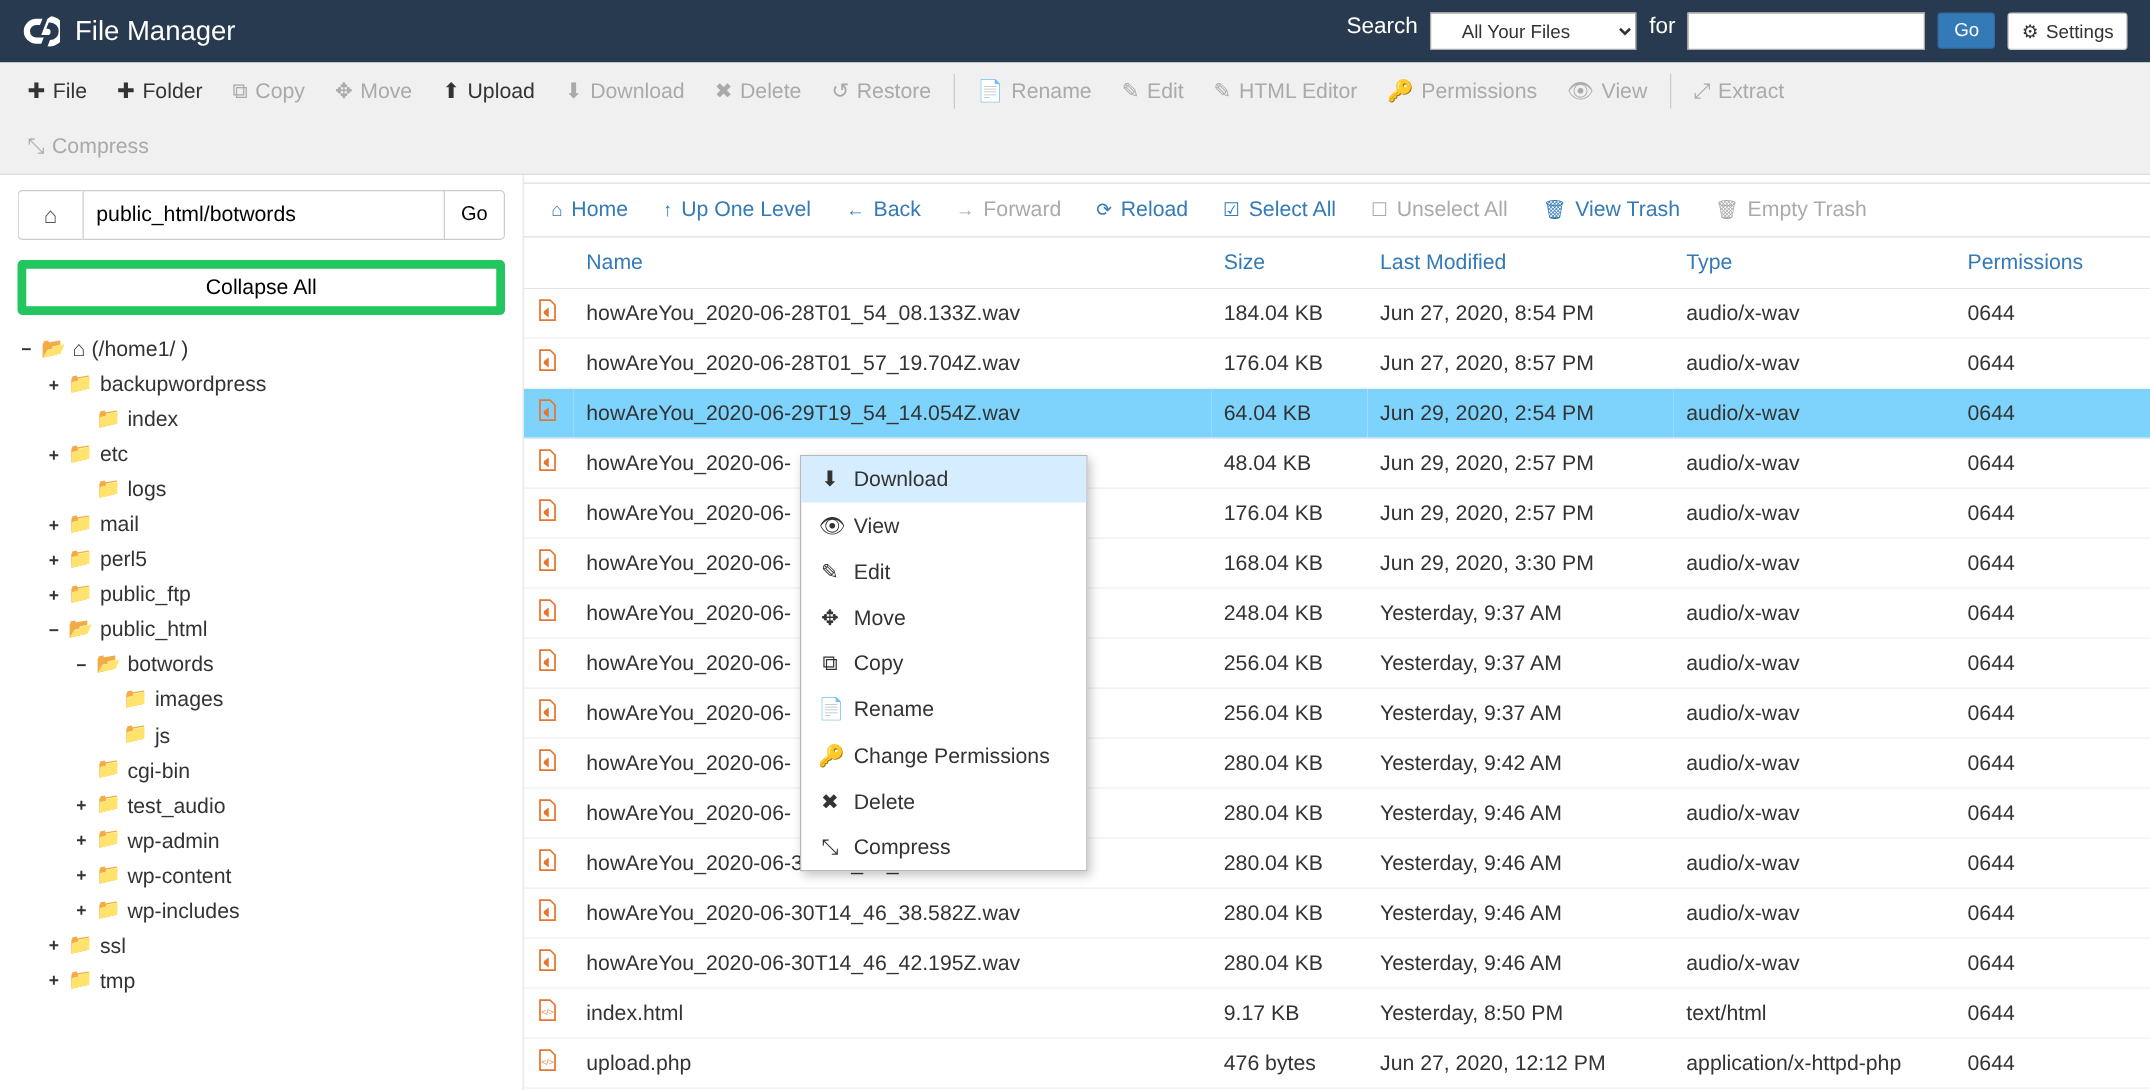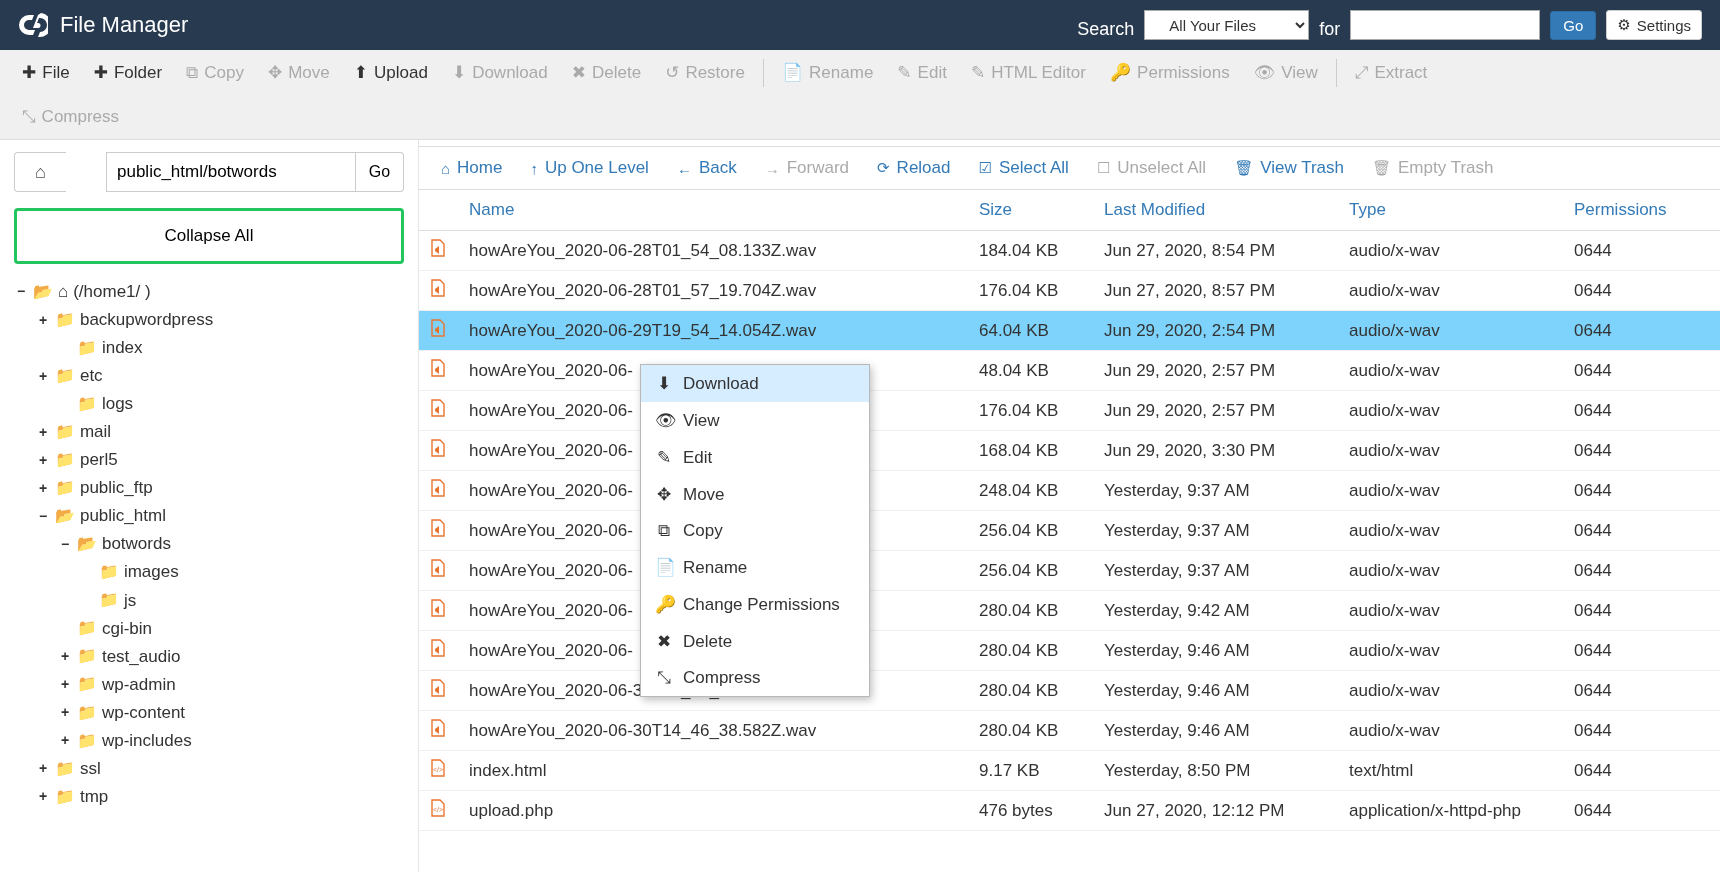--- a/index.html
+++ b/index.html
@@ -19,21 +19,21 @@
     background: #283a4f;
     color: #fff;
     height: 50px;
     display: flex;
     align-items: center;
     padding: 0 18px;
   }
   .header .logo-wrap { display: flex; align-items: center; gap: 12px; }
   .header .app-title { font-size: 22px; font-weight: 400; }
   .header .spacer { flex: 1; }
-  .header .search-group { display: flex; align-items: flex-end; gap: 10px; font-size: 18px; }
+  .header .search-group { display: flex; align-items: flex-start; gap: 10px; font-size: 18px; }
   .header select, .header input[type=text] {
     height: 30px; font-size: 15px; border: 1px solid #aaa; padding: 2px 20px;
     background: #fff; color: #333;
   }
   .header select { width: 165px; }
   .header input[type=text] { width: 190px; }
   .header .go-btn {
     background: #337ab7; color: #fff; border: 1px solid #2e6da4;
     padding: 5px 12px; border-radius: 3px; font-size: 15px; cursor: pointer;
   }
@@ -70,28 +70,28 @@
     padding: 12px 14px;
     overflow-y: auto;
   }
   .path-row { display: flex; gap: 0; margin-bottom: 16px; }
   .path-row .home-btn {
     width: 52px; height: 40px; border: 1px solid #ccc; border-right: none;
     display: flex; align-items: center; justify-content: center; background: #fff;
     border-radius: 4px 0 0 4px; font-size: 18px; color: #555;
   }
   .path-row input {
-    flex: 1; height: 40px; border: 1px solid #ccc; padding: 0 10px; font-size: 17px; margin-left: 40px;
+    flex: 1; height: 40px; border: 1px solid #ccc; padding: 0 10px; font-size: 17px;
   }
   .path-row .go2 {
     width: 48px; height: 40px; border: 1px solid #ccc; border-left: none;
     background: #fff; border-radius: 0 4px 4px 0; font-size: 16px; cursor: pointer;
   }
   .collapse-all {
-    width: 100%; height: 56px; border: 3px solid #22c55e; background: #fff;
+    width: 100%; height: 44px; border: 7px solid #22c55e; background: #fff;
     border-radius: 4px; font-size: 17px; cursor: pointer; margin-bottom: 14px;
   }
   .tree { font-size: 17px; line-height: 1.65; }
   .tree-node { display: flex; align-items: center; gap: 5px; white-space: nowrap; cursor: pointer; }
   .tree-node .exp {
     width: 14px; text-align: center; font-weight: bold; color: #333; font-size: 14px;
     user-select: none; display: inline-block;
   }
   .tree-node.no-exp .exp { visibility: hidden; }
   .indent-0 { padding-left: 0; }
@@ -551,20 +551,31 @@
                     <path fill="none" stroke="#e8752f" stroke-width="1.4" d="M2 1h8l4 4v12H2z"></path>
                     <path fill="#e8752f" d="M5 10l4-3v8l-4-3z"></path>
                   </svg></span></td>
               <td class="col-name">howAreYou_2020-06-30T14_46_38.582Z.wav</td>
               <td class="col-size">280.04 KB</td>
               <td class="col-mod">Yesterday, 9:46 AM</td>
               <td class="col-type">audio/x-wav</td>
               <td class="col-perm">0644</td>
             </tr>
             <tr class="row">
+              <td class="col-icon"><span class="file-ico"><svg width="16" height="18" viewBox="0 0 16 18">
+                    <path fill="none" stroke="#e8752f" stroke-width="1.4" d="M2 1h8l4 4v12H2z"></path>
+                    <path fill="#e8752f" d="M5 10l4-3v8l-4-3z"></path>
+                  </svg></span></td>
+              <td class="col-name">howAreYou_2020-06-30T14_46_42.195Z.wav</td>
+              <td class="col-size">280.04 KB</td>
+              <td class="col-mod">Yesterday, 9:46 AM</td>
+              <td class="col-type">audio/x-wav</td>
+              <td class="col-perm">0644</td>
+            </tr>
+            <tr class="row">
               <td class="col-icon"><span class="file-ico code"><svg width="16" height="18" viewBox="0 0 16 18">
                     <path fill="none" stroke="#e8752f" stroke-width="1.4" d="M2 1h8l4 4v12H2z"></path>
                     <text x="8" y="13" font-size="7" text-anchor="middle" fill="#e8752f">&lt;/&gt;</text>
                   </svg></span></td>
               <td class="col-name">index.html</td>
               <td class="col-size">9.17 KB</td>
               <td class="col-mod">Yesterday, 8:50 PM</td>
               <td class="col-type">text/html</td>
               <td class="col-perm">0644</td>
             </tr>

